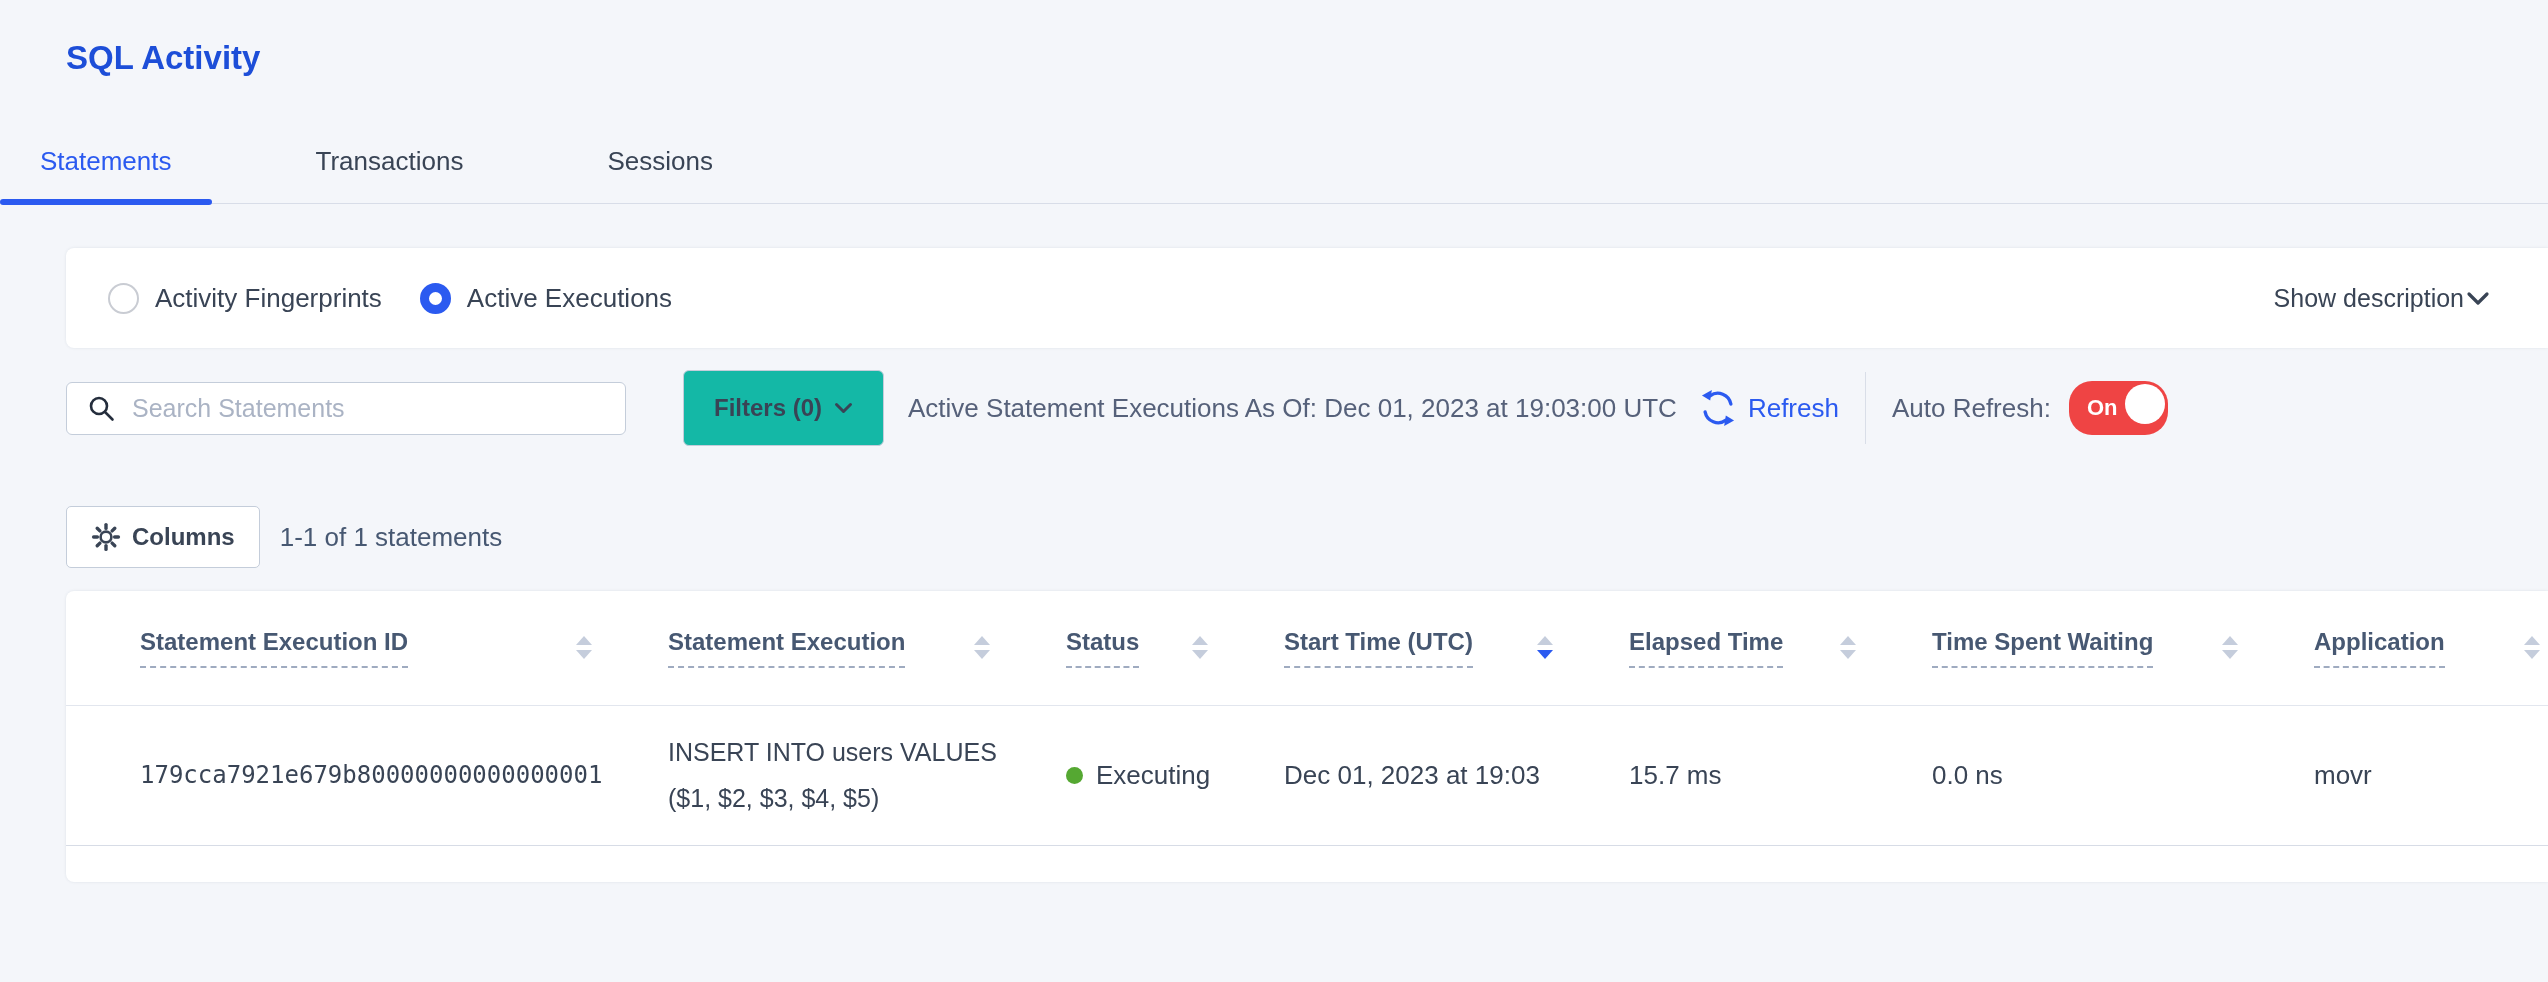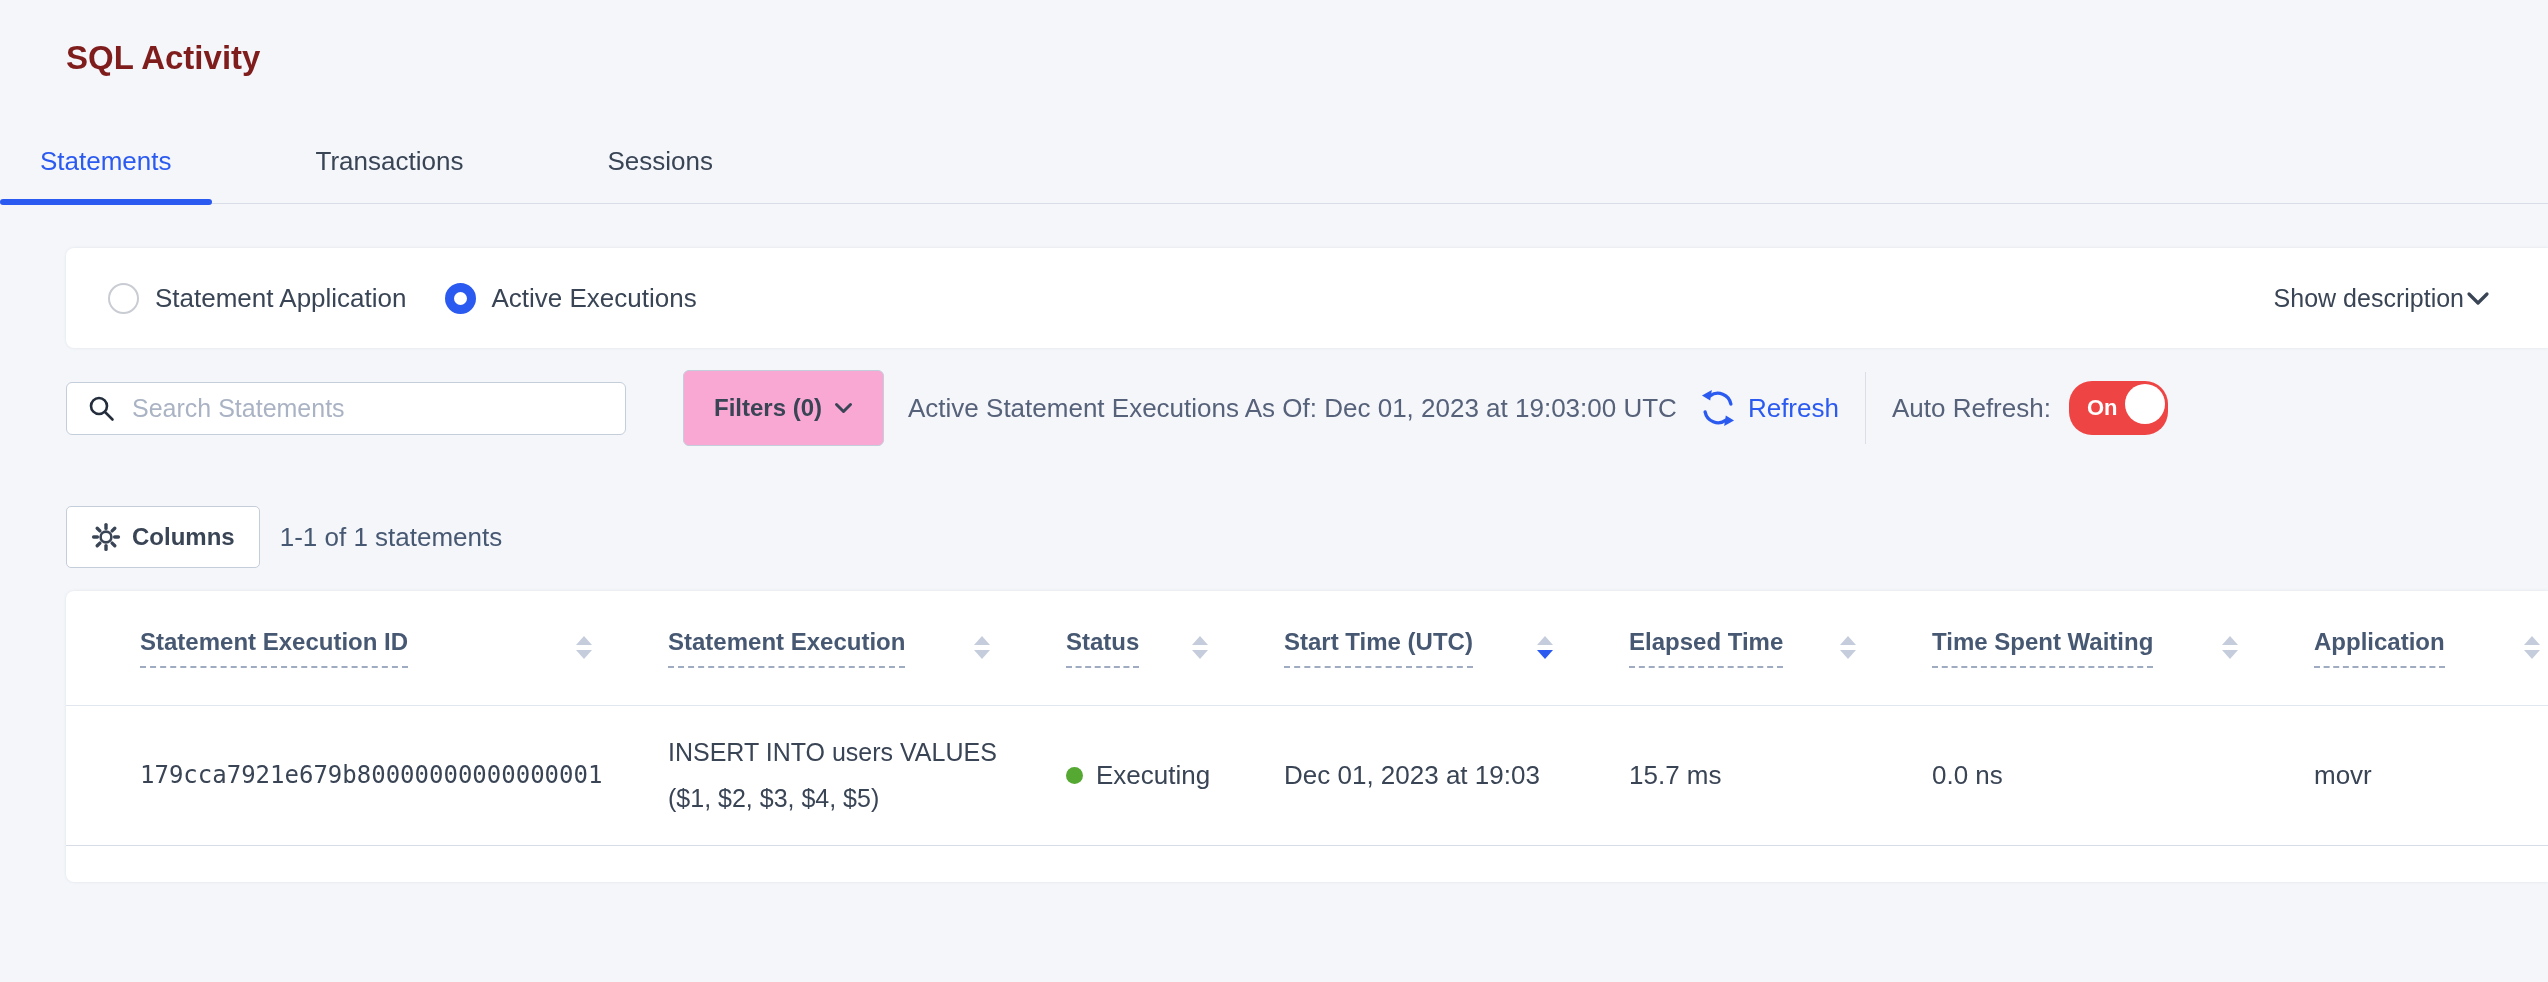--- a/index.html
+++ b/index.html
@@ -7,21 +7,21 @@
   body {
     background: #f4f6fa;
     font-family: "Liberation Sans", "DejaVu Sans", sans-serif;
     color: #394455;
   }
   
   .page-title {
     margin: 36px 0 0 66px;
     font-size: 33px;
     font-weight: 700;
-    color: #7f1d1d;
+    color: #1d4ed8;
     line-height: 44px;
   }
   
   .tabs {
     display: flex;
     margin-top: 38px;
     border-bottom: 1px solid #d8dde8;
   }
   .tab {
     position: relative;
@@ -107,21 +107,21 @@
     margin-left: 16px;
     font-size: 25px;
     font-family: "Liberation Sans", sans-serif;
     color: #394455;
   }
   .search-box input::placeholder { color: #aab3c4; }
   .filters-btn {
     margin-left: 57px;
     height: 76px;
     padding: 0 30px;
-    background: #f9a8d4;
+    background: #14b8a6;
     border: 1px solid #c4cdda;
     border-radius: 6px;
     display: flex;
     align-items: center;
     gap: 12px;
     font-size: 24px;
     font-weight: 700;
     color: #394455;
     cursor: pointer;
   }
@@ -274,21 +274,21 @@
 
 <div class="tabs">
   <div class="tab active">Statements</div>
   <div class="tab">Transactions</div>
   <div class="tab">Sessions</div>
 </div>
 
 <div class="card selector-card">
   <div class="radio-option">
     <span class="radio-dot"></span>
-    <span class="radio-label">Statement Application</span>
+    <span class="radio-label">Activity Fingerprints</span>
   </div>
   <div class="radio-option checked">
     <span class="radio-dot"></span>
     <span class="radio-label">Active Executions</span>
   </div>
   <div class="show-description">
     <span>Show description</span>
     <svg class="icon-svg" width="24" height="15" viewBox="0 0 24 15">
       <polyline points="3,3 12,12 21,3" fill="none" stroke="#394455" stroke-width="3.2" stroke-linecap="round" stroke-linejoin="round"></polyline>
     </svg>

